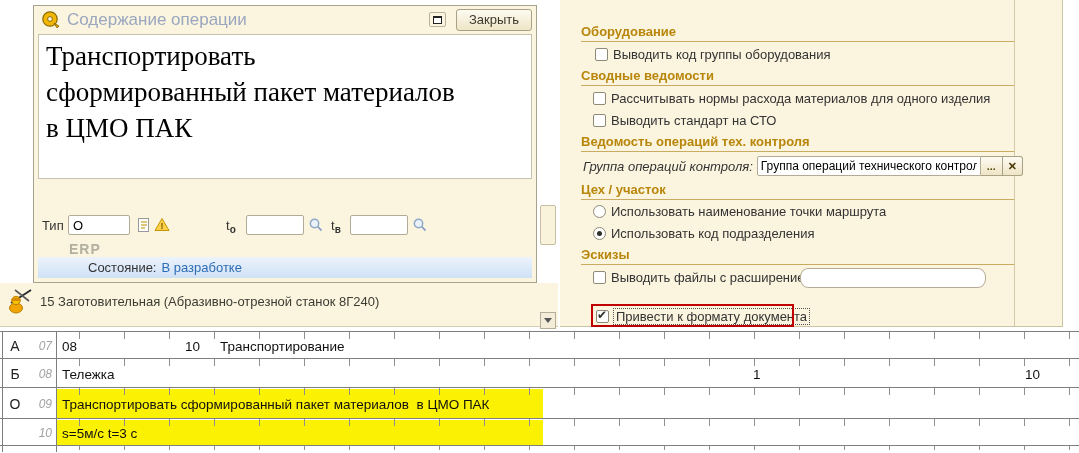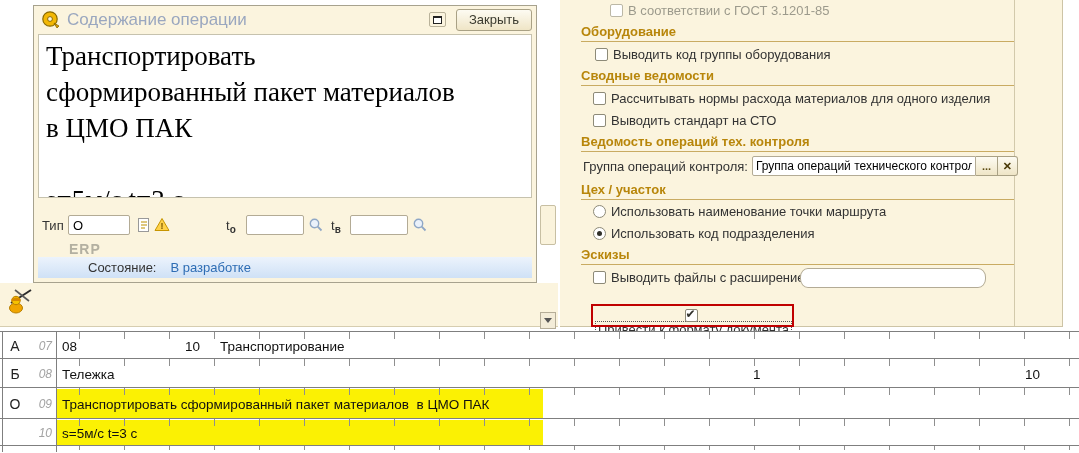--- a/index.html
+++ b/index.html
@@ -11,31 +11,31 @@
   
   .left-form-bg { position:absolute; left:0; top:283px; width:558px; height:44px; background:#fbf4de; border-bottom:1px solid #d6cdb0; }
 
   
   .dialog { position:absolute; left:33px; top:5px; width:504px; height:278px; background:#fbf4de; border:1px solid #a7a28e; }
   .dlg-header { position:absolute; left:0; top:0; right:0; height:27px; display:flex; align-items:center; padding:0 4px 0 7px; }
   .dlg-title { color:#9aa7bf; font-size:17px; margin-left:6px; flex:1 1 auto; white-space:nowrap; overflow:hidden; }
   .restore-btn { width:17px; height:15px; background:#fbf4de; border:1px solid #b9b29a; border-radius:2px; display:flex; align-items:center; justify-content:center; margin-right:10px; cursor:pointer; }
   .restore-glyph { width:9px; height:8px; border:1px solid #222; border-top-width:2px; background:#fff; }
   .close-btn { min-width:72px; height:22px; background:linear-gradient(#fdfbf2,#efe5c6); border:1px solid #a9a185; border-radius:3px; font-size:13px; color:#3a3a2e; padding:0 12px; cursor:pointer; font-family:"Liberation Sans",sans-serif; }
-  .dlg-text { position:absolute; left:4px; top:28px; width:494px; height:164px; background:#fff; border:1px solid #c6c2ae; font-family:"Liberation Serif", serif; font-size:27px; line-height:36px; color:#000; padding:3px 7px; overflow:hidden; }
+  .dlg-text { position:absolute; left:4px; top:28px; width:494px; height:145px; background:#fff; border:1px solid #c6c2ae; font-family:"Liberation Serif", serif; font-size:27px; line-height:36px; color:#000; padding:3px 7px; overflow:hidden; }
   .dlg-text .tline { min-height:36px; white-space:nowrap; }
   .ctrl-row { position:absolute; left:0; top:207px; right:0; height:26px; font-size:13px; color:#333; }
   .ctrl-row .lbl { position:absolute; top:5px; }
   .tin { position:absolute; top:2px; height:20px; background:#fff; border:1px solid #b3ab95; border-radius:2px; font-size:13px; padding:0 4px; font-family:"Liberation Sans",sans-serif; color:#000; }
   .sub { font-size:10px; font-weight:bold; position:relative; top:3px; }
   .icon16 { position:absolute; top:4px; width:16px; height:16px; }
   .erp { position:absolute; left:35px; top:235px; font-size:14px; font-weight:bold; color:#b3b0a1; letter-spacing:1px; }
   .state-strip { position:absolute; left:4px; bottom:4px; right:4px; height:21px; background:linear-gradient(#ecf3fc,#cfe1f6); display:flex; align-items:center; font-size:13px; }
   .state-strip .sl { margin-left:50px; color:#333; }
-  .state-strip .sv { margin-left:14px; color:#2e6db4; cursor:pointer;text-align:center; }
+  .state-strip .sv { margin-left:5px; color:#2e6db4; cursor:pointer;text-align:center; }
 
   
   .status-line { position:absolute; left:6px; top:288px; display:flex; align-items:center; }
   .status-line .txt { font-size:13px; color:#3c3c34; margin-left:7px; }
 
   
   .vscroll { position:absolute; left:540px; top:0; width:17px; height:330px; }
   .vthumb { position:absolute; left:0; top:205px; width:16px; height:40px; background:#faf3dc; border:1px solid #c7bfa3; border-radius:2px; }
   .varrow { position:absolute; left:0; top:312px; width:16px; height:17px; background:#f3ecd8; border:1px solid #b5ad98; display:flex; align-items:center; justify-content:center; cursor:pointer; }
   .tri-down { width:0; height:0; border-left:4px solid transparent; border-right:4px solid transparent; border-top:5px solid #555; }
@@ -46,21 +46,21 @@
   .sec-head { position:absolute; left:21px; width:433px; font-weight:bold; color:#b8860b; border-bottom:1px solid #c9ab62; padding-bottom:2px; font-size:13px; }
   .opt { position:absolute; display:flex; align-items:center; cursor:pointer; }
   .cbx { width:13px; height:13px; background:#fff; border:1px solid #8d8a78; border-radius:2px; margin-right:5px; position:relative; flex:0 0 auto; }
   .cbx.checked::after { content:"✔"; position:absolute; left:0px; top:-3px; font-size:12px; color:#30302a; }
   .cbx.disabled { border-color:#bcb8a6; }
   .rdo { width:13px; height:13px; background:#fff; border:1px solid #8d8a78; border-radius:50%; margin-right:5px; position:relative; flex:0 0 auto; }
   .rdo.selected::after { content:""; position:absolute; left:3px; top:3px; width:5px; height:5px; border-radius:50%; background:#30302a; }
   .opt .olbl { white-space:nowrap; }
   .opt.gray .olbl { color:#9c9a8c; }
   .ref-row { position:absolute; left:23px; top:156px; display:flex; align-items:center; }
-  .ref-lbl { white-space:nowrap; }
+  .ref-lbl { white-space:nowrap;font-style:italic; }
   .ref-input { width:224px; height:20px; background:#fff; border:1px solid #b3ab95; border-radius:2px 0 0 2px; font-size:12px; padding:0 3px; margin-left:4px; font-family:"Liberation Sans",sans-serif; color:#000; }
   .mini-btn { height:20px; background:linear-gradient(#fdfbf2,#efe5c6); border:1px solid #a9a185; font-size:11px; font-weight:bold; color:#5a4a12; display:flex; align-items:center; justify-content:center; cursor:pointer; }
   .mini-btn.dots { width:22px; border-left:none; }
   .mini-btn.clear { width:20px; border-left:none; border-radius:0 3px 3px 0; color:#4a3a08; }
   .ext-input { position:absolute; left:240px; top:268px; width:186px; height:20px; background:#fff; border:1px solid #b3ab95; border-radius:8px/9px; font-size:12px; padding:0 5px; font-family:"Liberation Sans",sans-serif; }
   .red-box { position:absolute; left:31px; top:304px; width:203px; height:23px; border:2px solid #c00000; }
   .focus-dotted { outline:1px dotted #555; padding:0 2px; }
 
   
   .doc-table { position:absolute; left:0; top:331px; width:1079px; height:122px; background:#fff; color:#111; }
@@ -142,36 +142,33 @@
   </div>
 
   <div class="status-line">
     <svg width="27" height="26" viewBox="0 0 27 26">
       <line x1="5" y1="15" x2="25" y2="2" stroke="#2b2b2b" stroke-width="2"></line>
       <line x1="9" y1="2" x2="23" y2="13" stroke="#5a5a5a" stroke-width="1.6"></line>
       <ellipse cx="10" cy="20" rx="6.5" ry="5" fill="#f0a500" stroke="#b87e00"></ellipse>
       <circle cx="10" cy="12.5" r="4.2" fill="#f6c200" stroke="#b87e00"></circle>
       <path d="M5.5 11.5 Q10 7.5 14.5 11.5 L14.5 13 L5.5 13 Z" fill="#d88a00"></path>
     </svg>
+    <span class="txt">15 Заготовительная (Абразивно-отрезной станок 8Г240)</span>
   </div>
 
   <div class="vscroll">
     <div class="vthumb"></div>
     <div class="varrow">
       <span class="tri-down"></span>
     </div>
   </div>
 
   <div class="panel">
     <div class="panel-divider"></div>
 
-    <div class="opt gray" style="left:50px; top:3px;">
-      <span class="cbx disabled"></span>
-      <span class="olbl">В соответствии с ГОСТ 3.1201-85</span>
-    </div>
 
     <div class="sec-head" style="top:24px;">Оборудование</div>
     <div class="opt" style="left:35px; top:47px;">
       <span class="cbx"></span>
       <span class="olbl">Выводить код группы оборудования</span>
     </div>
 
     <div class="sec-head" style="top:68px;">Сводные ведомости</div>
     <div class="opt" style="left:33px; top:113px;">
       <span class="cbx"></span>
@@ -200,21 +197,21 @@
       <span class="olbl">Использовать код подразделения</span>
     </div>
 
     <div class="sec-head" style="top:247px;">Эскизы</div>
     <div class="opt" style="left:33px; top:270px;">
       <span class="cbx"></span>
       <span class="olbl">Выводить файлы с расширением:</span>
     </div>
     <input class="ext-input" style="">
 
-    <div class="opt" style="left:36px; top:309px;flex-direction:column;">
+    <div class="opt" style="left:36px; top:309px;">
       <span class="cbx checked"></span>
       <span class="olbl focus-dotted">Привести к формату документа</span>
     </div>
     <div class="red-box"></div>
   </div>
 
   <div class="doc-table">
     <div class="trow" style="height:27px;">
       <div class="ticks"></div>
       <span class="rletter">А</span>

